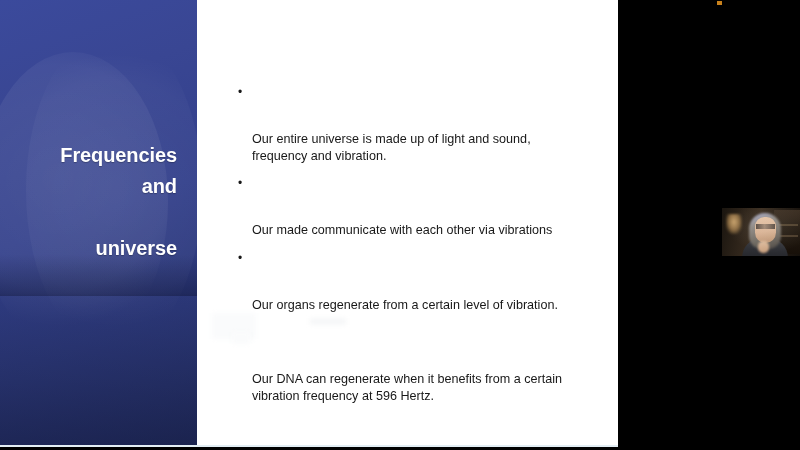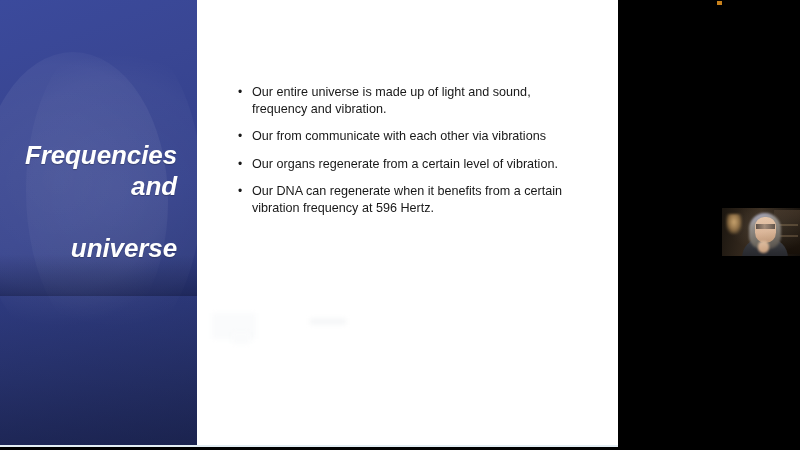--- a/index.html
+++ b/index.html
@@ -82,27 +82,26 @@
     background: linear-gradient(180deg, rgba(40,52,115,0.28) 0%, rgba(24,32,74,0.30) 55%, rgba(16,22,56,0.42) 100%);
   }
 
   #slide-title {
     position: absolute;
     right: 20px;
     top: 140px;
     width: 160px;
     text-align: right;
     color: #ffffff;
-    font-size: 26px;
+    font-size: 20px;
     line-height: 31px;
     font-weight: bold;
     letter-spacing: -0.1px;
     text-shadow: 0 1px 1px rgba(0,0,0,0.25);
     font-family: "Liberation Sans", sans-serif;
-    font-style: italic;
   }
 
   
   #slide-body {
     position: absolute;
     left: 238px;
     top: 84px;
     width: 340px;
   }
   .bullet-item {
@@ -118,20 +117,21 @@
   .bullet-marker {
     flex: 0 0 auto;
     width: 14px;
     font-size: 12px;
     line-height: 16.5px;
     color: #181818;
     text-align: left;
   }
   .bullet-text {
     flex: 1 1 auto;
+    margin-top: 47px;
   }
 
   
   .artifact {
     position: absolute;
     background: #fafbfc;
     filter: blur(2px);
   }
   #artifact-a { left: 212px; top: 313px; width: 44px; height: 26px; }
   #artifact-b { left: 232px; top: 332px; width: 18px; height: 12px; }
@@ -243,21 +243,21 @@
       <div id="slide-title"><span>Frequencies</span><br><span>and</span><br><br><span>universe</span></div>
     </div>
 
     <div id="slide-body">
       <div class="bullet-item">
         <span class="bullet-marker">•</span>
         <span class="bullet-text">Our entire universe is made up of light and sound, frequency and vibration.</span>
       </div>
       <div class="bullet-item">
         <span class="bullet-marker">•</span>
-        <span class="bullet-text">Our from communicate with each other via vibrations</span>
+        <span class="bullet-text">Our made communicate with each other via vibrations</span>
       </div>
       <div class="bullet-item">
         <span class="bullet-marker">•</span>
         <span class="bullet-text">Our organs regenerate from a certain level of vibration.</span>
       </div>
       <div class="bullet-item">
         <span class="bullet-marker">•</span>
         <span class="bullet-text">Our DNA can regenerate when it benefits from a certain vibration frequency at 596 Hertz.</span>
       </div>
     </div>

